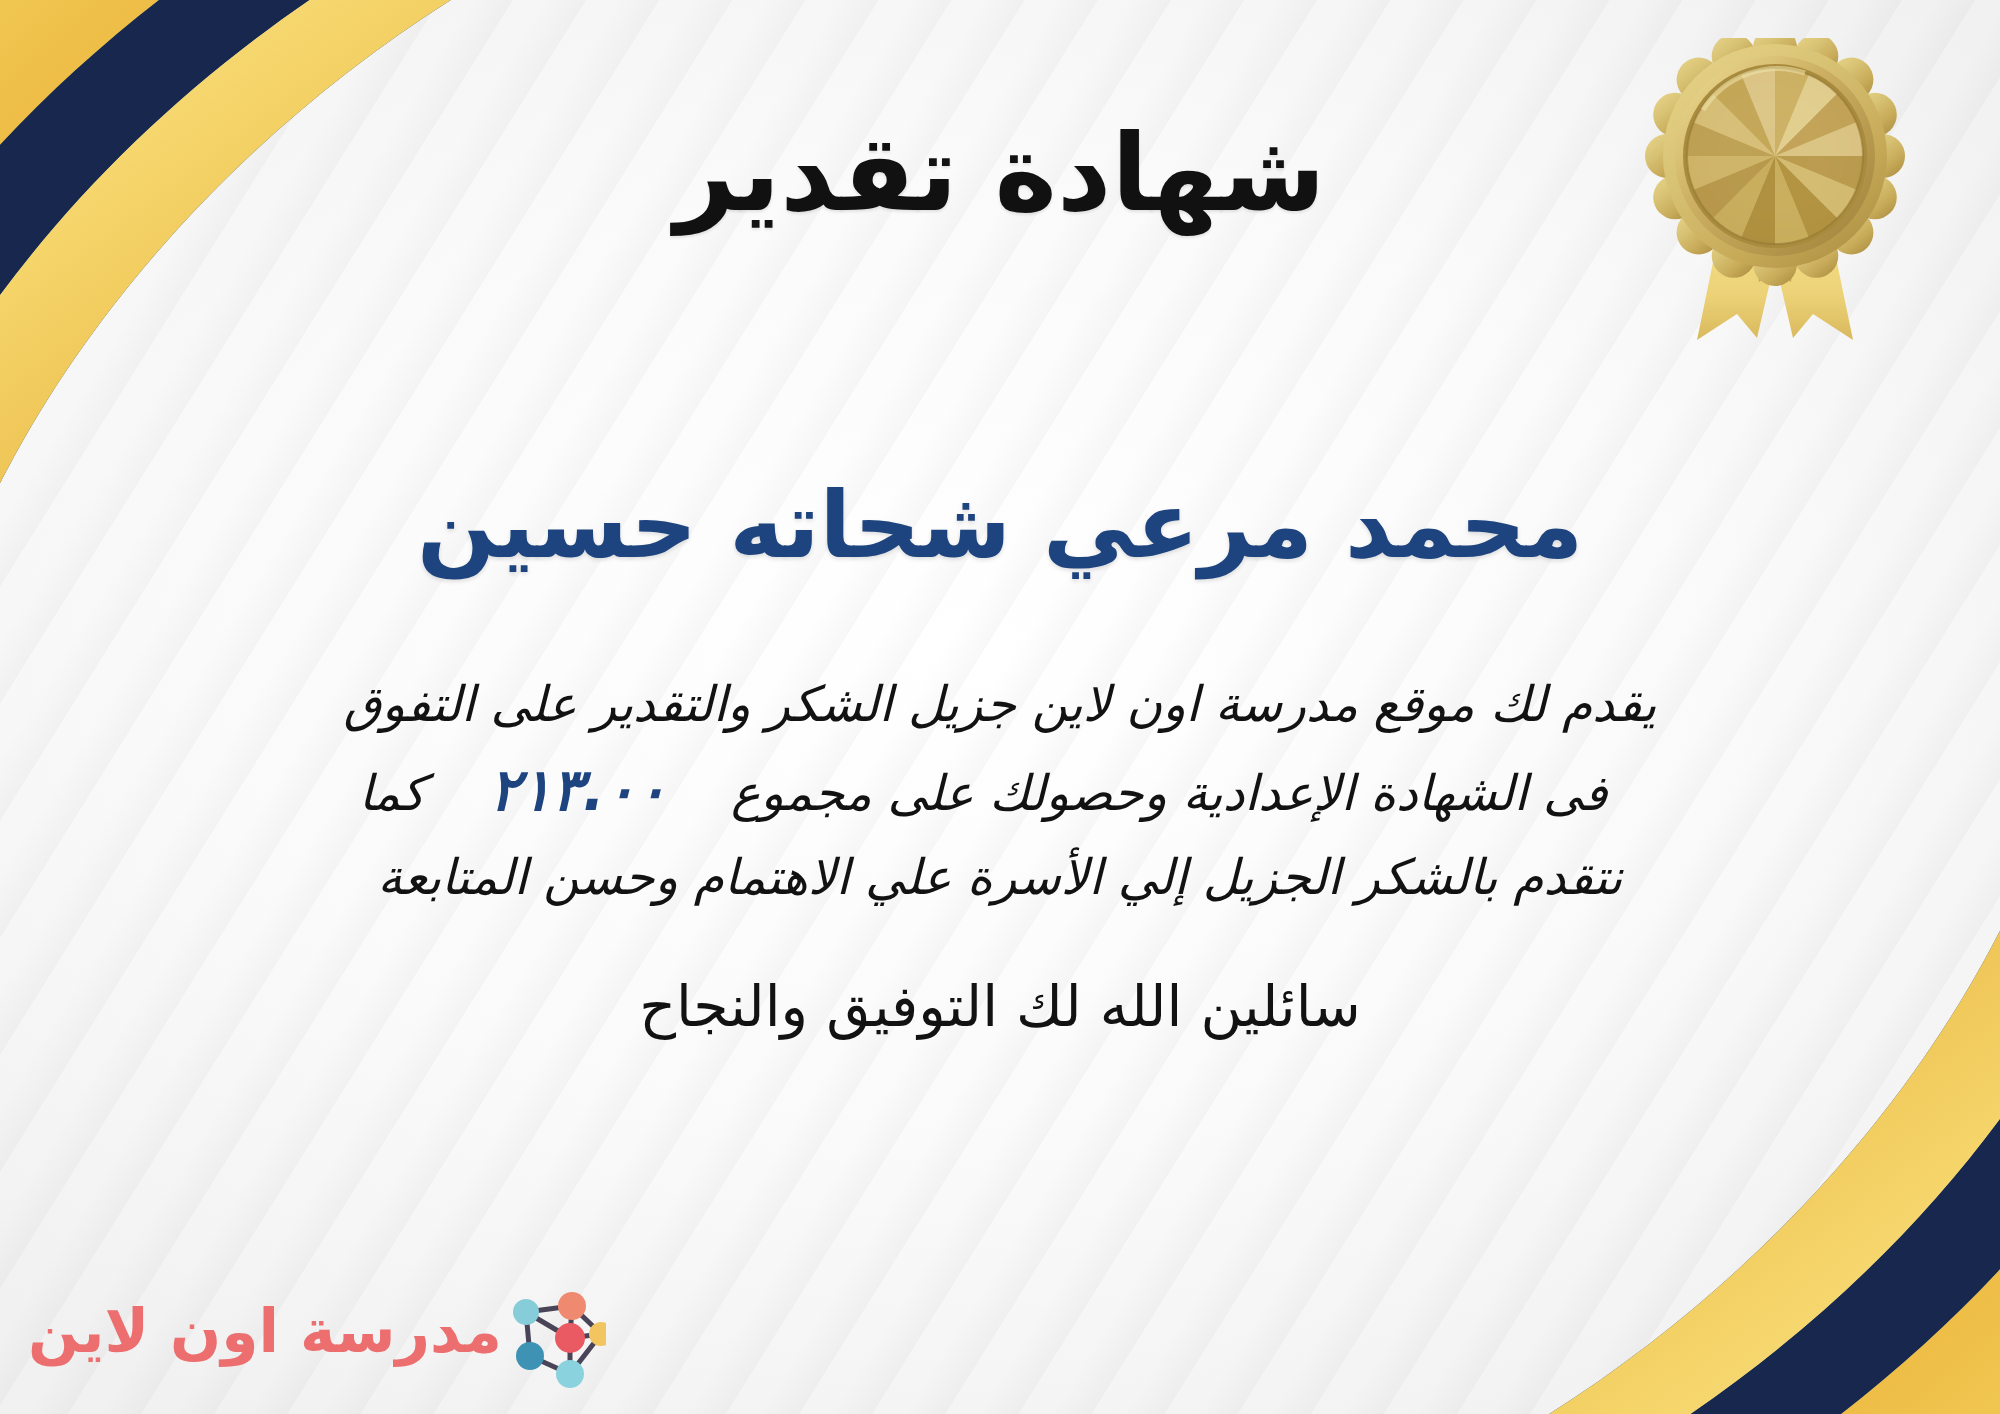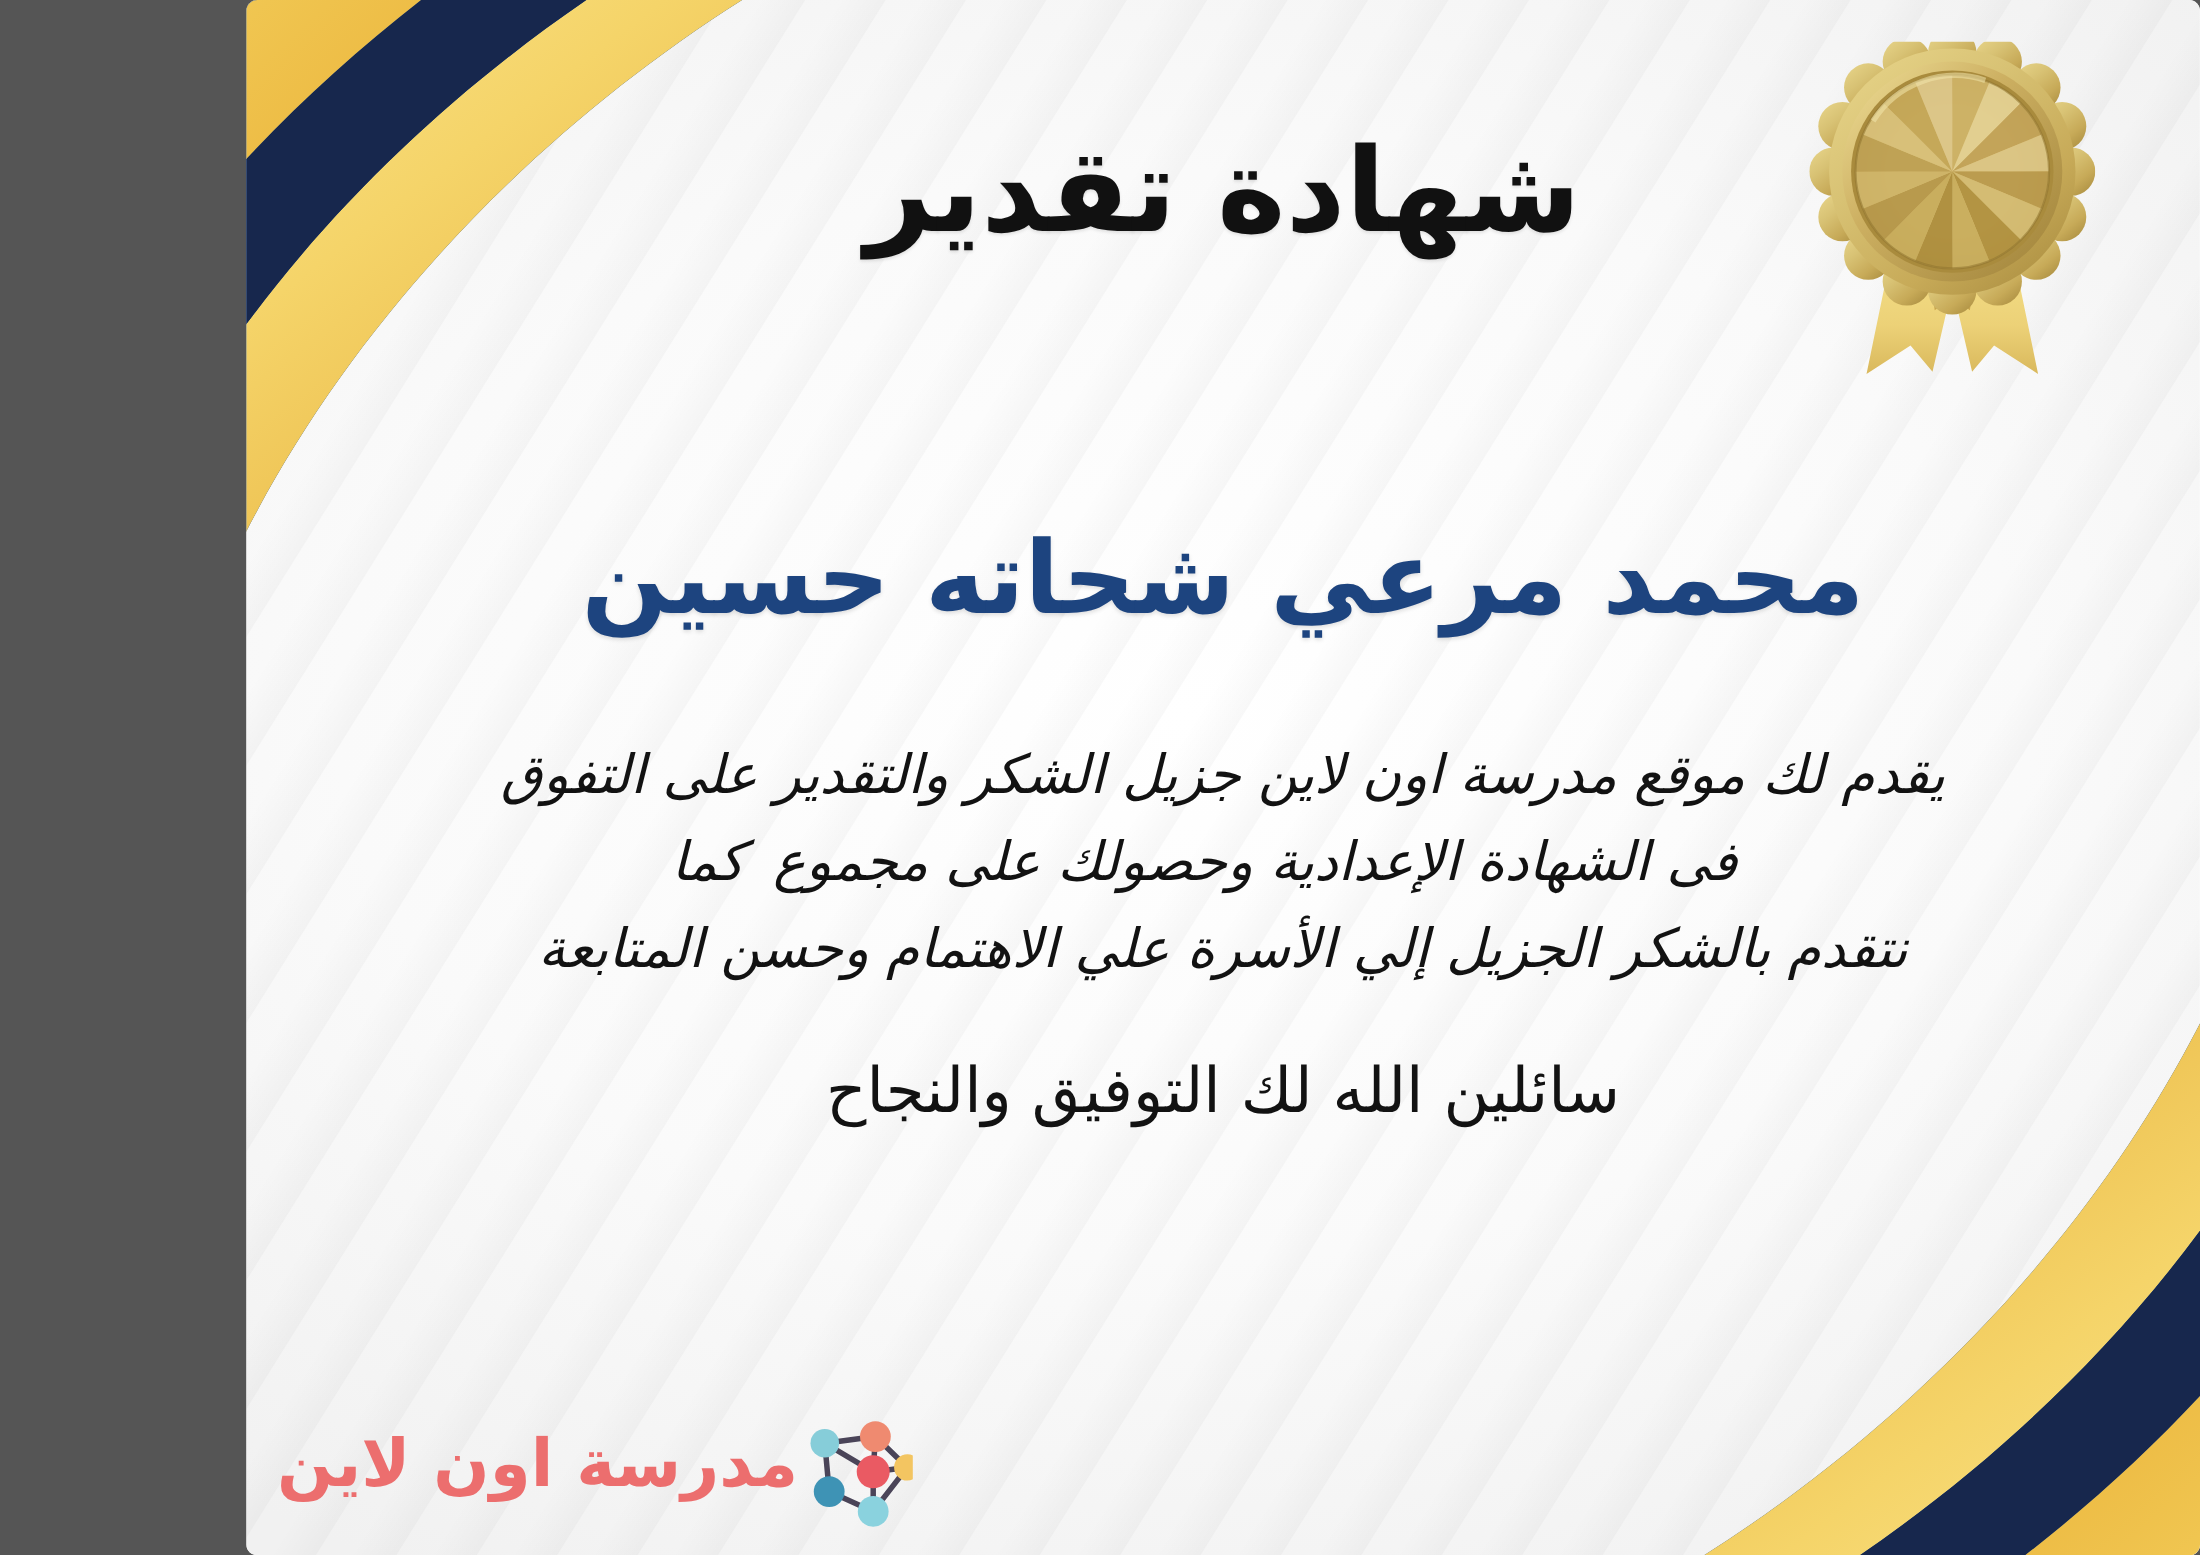--- a/index.html
+++ b/index.html
@@ -1,26 +1,25 @@
 <!DOCTYPE html>
 <html lang="ar" dir="rtl"><head>
 <meta charset="utf-8">
 <title>شهادة تقدير</title>
 <style>
   html,body{margin:0;padding:0;background:#555;}
   *{box-sizing:border-box;}
 
   .certificate{
     position:relative;
-    width:1776px;
+    width:2000px;
     height:1414px;
     overflow:hidden;
     background:#ffffff;
     font-family:"DejaVu Sans","Liberation Sans",sans-serif;
-    border-radius:10px;
   }
 
   
   .paper-texture{
     position:absolute;
     inset:0;
     background:
       repeating-linear-gradient(
         -58deg,
         rgba(0,0,0,0.000) 0px,
@@ -347,20 +346,21 @@
 
     <h1 class="cert-title">شهادة تقدير</h1>
 
     <div class="recipient-name">محمد مرعي شحاته حسين</div>
 
     <div class="body-block">
       <span class="body-line line-1">يقدم لك موقع مدرسة اون لاين جزيل الشكر  والتقدير على التفوق</span>
 
       <span class="body-line line-2">
         <span class="spacer-word">فى الشهادة الإعدادية وحصولك على مجموع</span>
+        <span class="score">٢١٣.٠٠</span>
         <span>كما</span>
       </span>
 
       <span class="body-line line-3">نتقدم  بالشكر الجزيل إلي الأسرة علي الاهتمام وحسن المتابعة</span>
     </div>
 
     <div class="closing-line">سائلين الله لك التوفيق  والنجاح</div>
   </div>
 
   <div class="brand">

